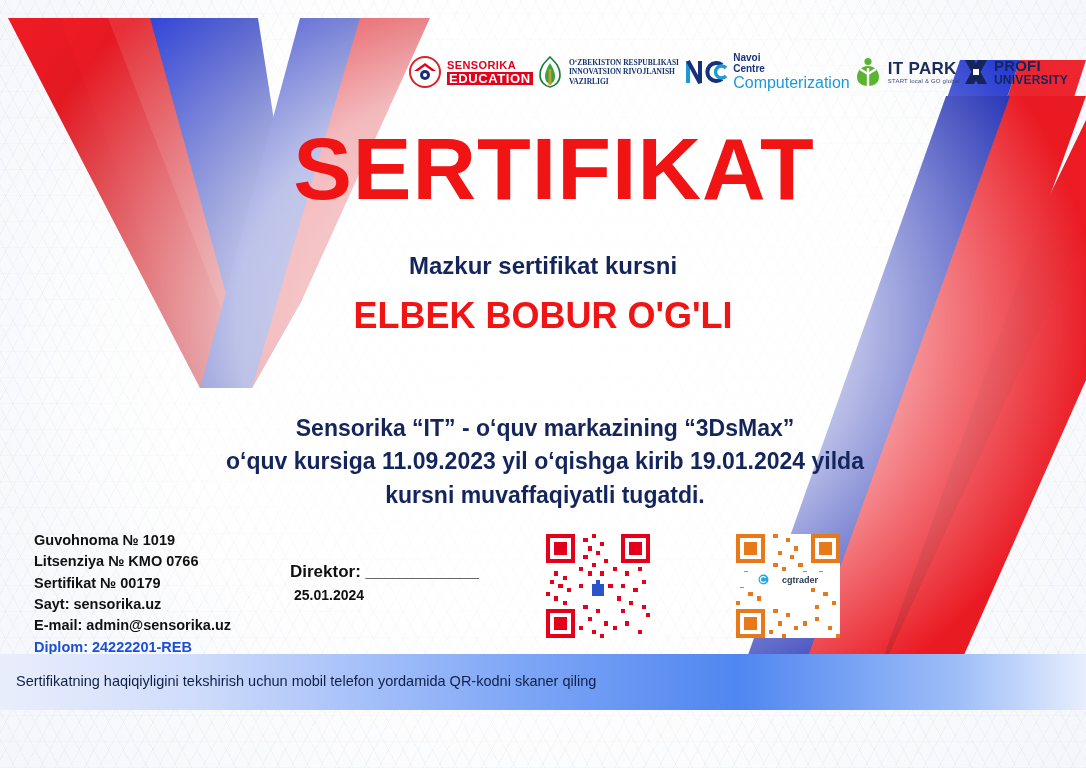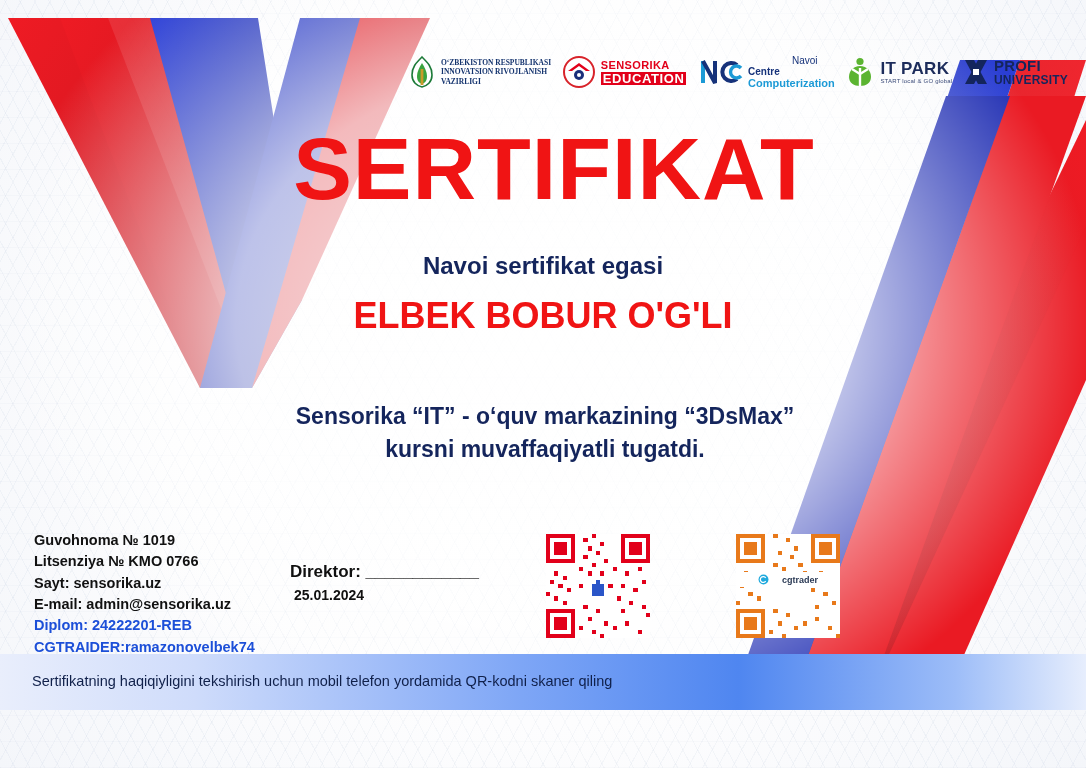--- a/index.html
+++ b/index.html
@@ -95,23 +95,23 @@
     font-weight: bold;
     line-height: 1.25;
     color: #14336e;
     text-transform: uppercase;
   }
 
   .navoi-txt {
     line-height: 1.1;
     color: #16327a;
   }
-  .navoi-txt .n1 { font-size: 10px; font-weight: normal; margin-left: 44px; }
+  .navoi-txt .n1 { font-size: 10px; font-weight: bold; }
   .navoi-txt .n2 { font-size: 10px; font-weight: bold; }
-  .navoi-txt .n3 { font-size: 11px; font-weight: bold; color: #1c9ad6; }
+  .navoi-txt .n3 { font-size: 16px; font-weight: normal; color: #1c9ad6; }
 
   .itpark-txt { line-height: 1.05; }
   .itpark-txt .p1 {
     font-size: 17px;
     font-weight: bold;
     color: #1c2c5b;
     letter-spacing: .3px;
   }
   .itpark-txt .p2 {
     font-size: 6px;
@@ -156,21 +156,21 @@
     width: 1086px;
     text-align: center;
     color: #f01414;
     font-size: 36px;
     font-weight: bold;
     line-height: 1.35;
   }
 
   .body-text {
     position: absolute;
-    top: 400px;
+    top: 412px;
     left: 130px;
     width: 830px;
     text-align: center;
     color: #14255c;
     font-size: 23px;
     font-weight: bold;
     line-height: 1.45;
   }
 
   
@@ -237,21 +237,21 @@
     position: absolute;
     left: 0;
     bottom: 58px;
     width: 1086px;
     height: 56px;
     background: linear-gradient(90deg, #e9eefc 0%, #cfdcfb 18%, #7ea6f6 48%, #4f86f0 68%, #9dbdf8 88%, #e7eefd 100%);
     display: flex;
     align-items: center;
   }
   .footer-inner {
-    padding-left: 32px;
+    padding-left: 16px;
     font-size: 14.5px;
     color: #10204a;
     line-height: 1.5;
   }
   .footer-inner u { text-decoration: underline; }
 
   .bottom-strip {
     position: absolute;
     left: 0;
     bottom: 0;
@@ -306,42 +306,42 @@
     <polygon points="1010,96 946,96 732,700 792,700" fill="#2331b4"></polygon>
     <polygon points="868,700 944,700 1086,380 1086,226" fill="#ea1a23"></polygon>
     <polygon points="792,700 868,700 1086,214 1086,104" fill="none"></polygon>
   </svg>
 
   <div class="vignette"></div>
 
   <div class="logo-strip">
 
     <div class="logo">
+      <svg class="logo-mark" width="34" height="34" viewBox="0 0 34 34">
+        <circle cx="17" cy="17" r="15" fill="#ffffff" stroke="#d8232a" stroke-width="2"></circle>
+        <path d="M6 16 L17 8 L28 16 L24 16 L17 11 L10 16 Z" fill="#e2001a"></path>
+        <circle cx="17" cy="20" r="5" fill="#1a2f7a"></circle>
+        <circle cx="17" cy="20" r="2" fill="#ffffff"></circle>
+      </svg>
+      <div class="sens-txt">
+        <div class="l1">SENSORIKA</div>
+        <div class="l2">EDUCATION</div>
+      </div>
+    </div>
+
+    <div class="logo">
       <svg class="logo-mark" width="28" height="34" viewBox="0 0 28 34">
         <path d="M14 2 C8 8 4 12 4 20 C4 27 9 31 14 32 C19 31 24 27 24 20 C24 12 20 8 14 2 Z" fill="#ffffff" stroke="#1c7a38" stroke-width="1.6"></path>
         <path d="M14 8 C11 13 9 17 9 21 C9 26 11 28 14 29 C17 28 19 26 19 21 C19 17 17 13 14 8 Z" fill="#3aa33f"></path>
         <rect x="12.6" y="14" width="2.8" height="16" fill="#c89a2a"></rect>
       </svg>
       <div class="minist-txt">
         <div>O‘ZBEKISTON RESPUBLIKASI</div>
         <div>INNOVATSION RIVOJLANISH</div>
         <div>VAZIRLIGI</div>
-      </div>
-    </div>
-
-    <div class="logo">
-      <svg class="logo-mark" width="34" height="34" viewBox="0 0 34 34">
-        <circle cx="17" cy="17" r="15" fill="#ffffff" stroke="#d8232a" stroke-width="2"></circle>
-        <path d="M6 16 L17 8 L28 16 L24 16 L17 11 L10 16 Z" fill="#e2001a"></path>
-        <circle cx="17" cy="20" r="5" fill="#1a2f7a"></circle>
-        <circle cx="17" cy="20" r="2" fill="#ffffff"></circle>
-      </svg>
-      <div class="sens-txt">
-        <div class="l1">SENSORIKA</div>
-        <div class="l2">EDUCATION</div>
       </div>
     </div>
 
     <div class="logo">
       <svg class="logo-mark" width="46" height="30" viewBox="0 0 46 30">
         <path d="M6 4 L6 26" stroke="#1c9ad6" stroke-width="4" fill="none"></path>
         <path d="M6 4 L18 26 L18 4" stroke="#16327a" stroke-width="4" fill="none"></path>
         <path d="M40 8 A9 9 0 1 0 40 22" stroke="#16327a" stroke-width="4" fill="none"></path>
         <path d="M44 11 A6 6 0 1 0 44 19" stroke="#1c9ad6" stroke-width="3.4" fill="none"></path>
       </svg>
@@ -374,34 +374,36 @@
       </svg>
       <div class="profi-txt">
         <div class="q1">PROFI</div>
         <div class="q2">UNIVERSITY</div>
       </div>
     </div>
 
   </div>
 
   <div class="title">SERTIFIKAT</div>
-  <div class="subtitle">Navoi sertifikat egasi</div>
+  <div class="subtitle">Mazkur sertifikat kursni</div>
 
   <div class="recipient">
     <div>ELBEK BOBUR O'G'LI</div>
   </div>
 
   <div class="body-text">
     <div>Sensorika “IT” - o‘quv markazining “3DsMax”</div>
+    <div>o‘quv kursiga 11.09.2023 yil o‘qishga kirib 19.01.2024 yilda</div>
     <div>kursni muvaffaqiyatli tugatdi.</div>
   </div>
 
   <div class="info-block">
     <div>Guvohnoma № 1019</div>
     <div>Litsenziya № KMO 0766</div>
+    <div>Sertifikat № 00179</div>
     <div>Sayt: sensorika.uz</div>
     <div>E-mail: admin@sensorika.uz</div>
     <div class="blue">Diplom: 24222201-REB</div>
     <div class="blue">CGTRAIDER:ramazonovelbek74</div>
   </div>
 
   <div class="director">
     <div class="d-line">Direktor: ____________</div>
     <div class="d-date">25.01.2024</div>
   </div>

